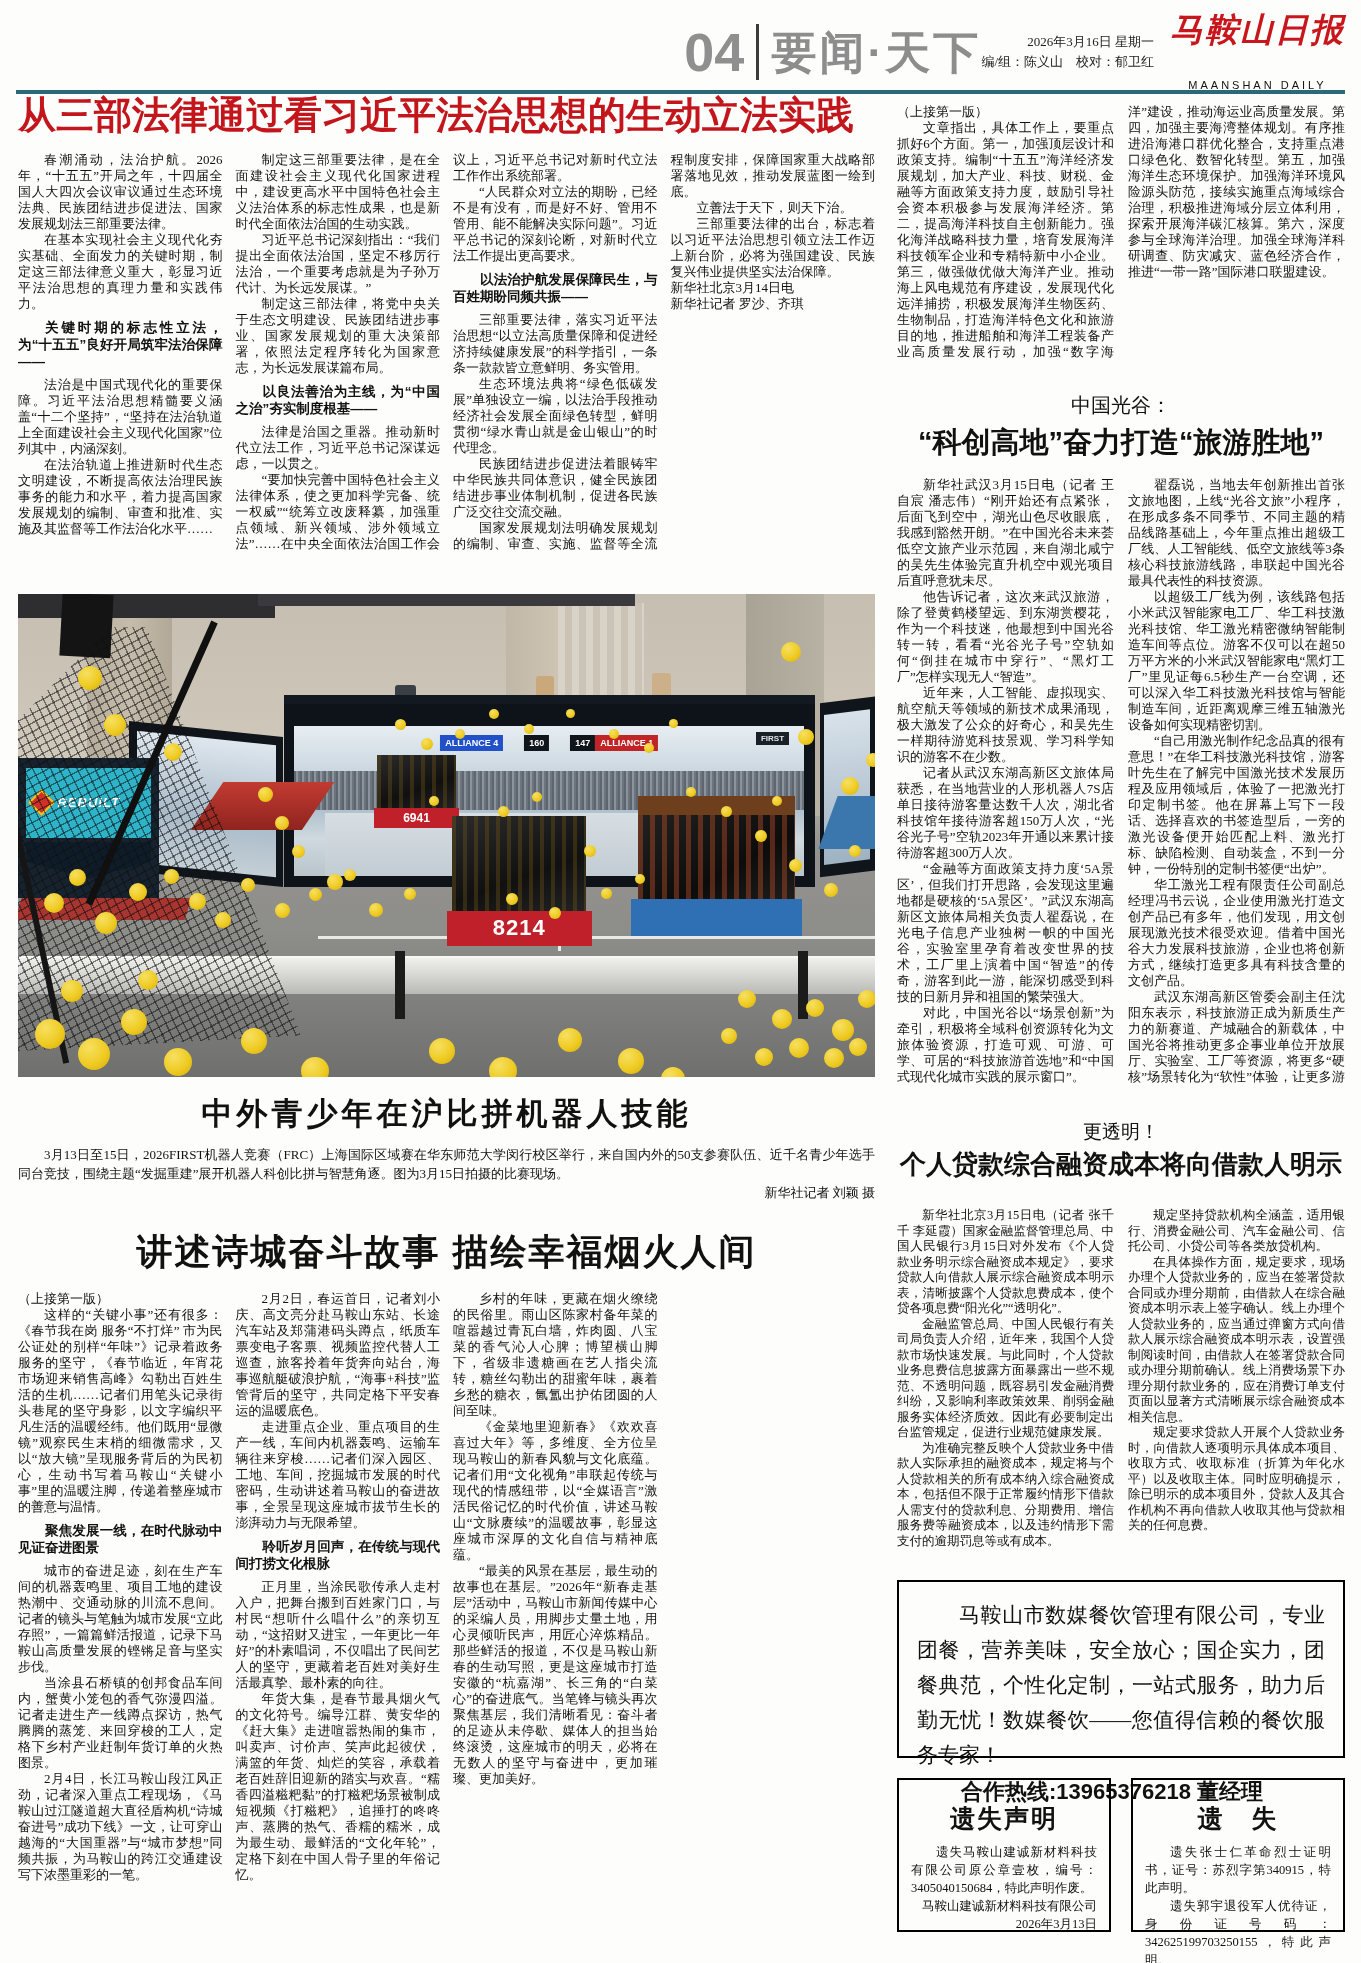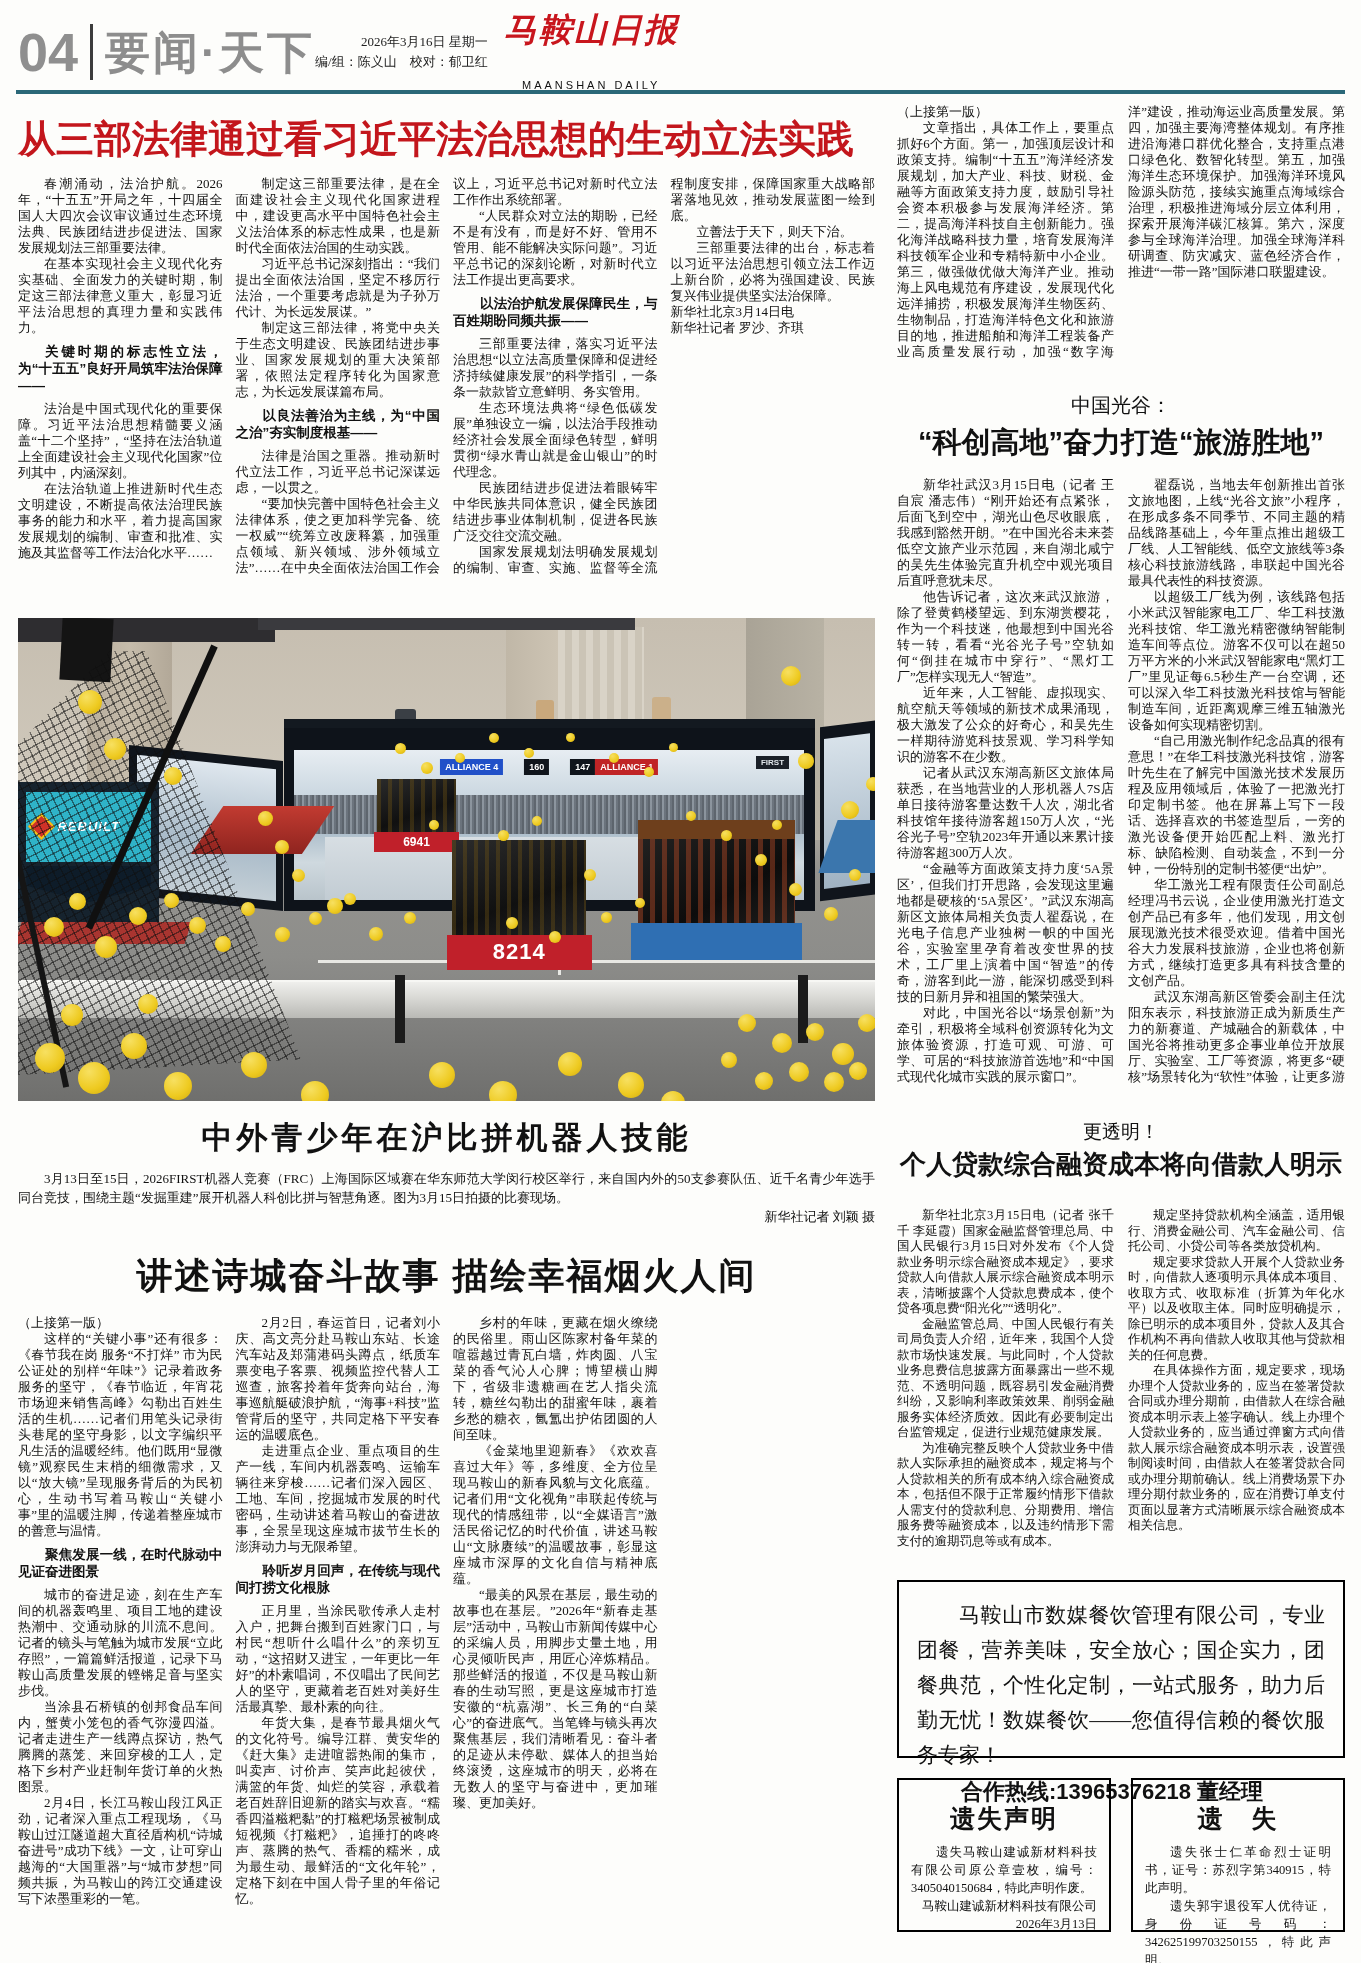--- a/index.html
+++ b/index.html
@@ -1,31 +1,31 @@
 <!DOCTYPE html>
 <html><head>
 <meta charset="utf-8">
 <style>
   html,body{margin:0;padding:0;background:#e8e8e8;}
   .page{position:relative;width:1361px;height:1963px;background:#fdfdfb;margin:0 auto;overflow:hidden;
         font-family:"Liberation Serif",serif;color:#111;}
   
-  .masthead{position:absolute;left:18px;top:18px;width:1327px;height:68px;display:flex;justify-content:flex-start;align-items:center;}
+  .masthead{position:absolute;left:18px;top:18px;width:1327px;height:68px;display:flex;justify-content:flex-end;align-items:center;}
   .mh-left{display:flex;align-items:center;}
   .page-no{font-family:"Liberation Sans",sans-serif;font-weight:900;font-size:54px;color:#8f8f8f;line-height:1;}
   .mh-divider{width:3px;height:56px;background:#3c3c3c;margin:0 12px;}
   .section-name{font-family:"Liberation Sans",sans-serif;font-weight:900;font-size:45px;color:#8d8d8d;letter-spacing:3px;line-height:1;}
   .mh-right{display:flex;align-items:center;gap:16px;}
   .mh-meta{text-align:right;font-size:13px;line-height:20px;color:#222;}
   .paper-logo{text-align:center;}
   .paper-cn{font-family:"Liberation Serif",serif;font-weight:900;font-style:italic;font-size:33px;color:#c8161d;letter-spacing:2px;line-height:34px;}
   .paper-en{font-family:"Liberation Sans",sans-serif;font-size:11px;letter-spacing:3px;color:#111;margin-top:32px;}
   .mh-rule{position:absolute;left:16px;top:90px;width:1329px;height:4px;background:#2b6878;}
   
-  .left-region{position:absolute;left:18px;top:116px;width:857px;}
+  .left-region{position:absolute;left:18px;top:92px;width:857px;}
   .right-region{position:absolute;left:897px;top:104px;width:448px;}
   
   .cols{column-fill:auto;text-align:justify;font-size:13px;line-height:16px;overflow:hidden;}
   .cols p{margin:0;text-indent:2em;}
   .cols p.jumpnote{text-indent:0;}
   .cols p.subhead{font-family:"Liberation Sans",sans-serif;font-weight:700;font-size:13.5px;margin:7px 0;line-height:17px;}
   .cols p.credit{text-align:left;text-indent:0;}
   
   .lead-headline{font-family:"Liberation Sans",sans-serif;font-weight:900;font-size:38px;color:#c3161c;line-height:1.25;white-space:nowrap;margin:0;}
   .lead-body{height:408px;column-count:4;column-gap:13px;margin-top:12px;}
@@ -371,22 +371,22 @@
         <p>武汉东湖高新区管委会副主任沈阳东表示，科技旅游正成为新质生产力的新赛道、产城融合的新载体，中国光谷将推动更多企事业单位开放展厅、实验室、工厂等资源，将更多“硬核”场景转化为“软性”体验，让更多游客在中国光谷感受科技旅游的独特魅力。</p>
       </div>
 
     <div class="loan-kicker">更透明！</div>
     <div class="loan-headline">个人贷款综合融资成本将向借款人明示</div>
     <div class="cols loan-body">
         <p>新华社北京3月15日电（记者 张千千 李延霞）国家金融监督管理总局、中国人民银行3月15日对外发布《个人贷款业务明示综合融资成本规定》，要求贷款人向借款人展示综合融资成本明示表，清晰披露个人贷款息费成本，使个贷各项息费“阳光化”“透明化”。</p>
         <p>金融监管总局、中国人民银行有关司局负责人介绍，近年来，我国个人贷款市场快速发展。与此同时，个人贷款业务息费信息披露方面暴露出一些不规范、不透明问题，既容易引发金融消费纠纷，又影响利率政策效果、削弱金融服务实体经济质效。因此有必要制定出台监管规定，促进行业规范健康发展。</p>
         <p>为准确完整反映个人贷款业务中借款人实际承担的融资成本，规定将与个人贷款相关的所有成本纳入综合融资成本，包括但不限于正常履约情形下借款人需支付的贷款利息、分期费用、增信服务费等融资成本，以及违约情形下需支付的逾期罚息等或有成本。</p>
         <p>规定坚持贷款机构全涵盖，适用银行、消费金融公司、汽车金融公司、信托公司、小贷公司等各类放贷机构。</p>
+        <p>在具体操作方面，规定要求，现场办理个人贷款业务的，应当在签署贷款合同或办理分期前，由借款人在综合融资成本明示表上签字确认。线上办理个人贷款业务的，应当通过弹窗方式向借款人展示综合融资成本明示表，设置强制阅读时间，由借款人在签署贷款合同或办理分期前确认。线上消费场景下办理分期付款业务的，应在消费订单支付页面以显著方式清晰展示综合融资成本相关信息。</p>
         <p>规定要求贷款人开展个人贷款业务时，向借款人逐项明示具体成本项目、收取方式、收取标准（折算为年化水平）以及收取主体。同时应明确提示，除已明示的成本项目外，贷款人及其合作机构不再向借款人收取其他与贷款相关的任何息费。</p>
-        <p>在具体操作方面，规定要求，现场办理个人贷款业务的，应当在签署贷款合同或办理分期前，由借款人在综合融资成本明示表上签字确认。线上办理个人贷款业务的，应当通过弹窗方式向借款人展示综合融资成本明示表，设置强制阅读时间，由借款人在签署贷款合同或办理分期前确认。线上消费场景下办理分期付款业务的，应在消费订单支付页面以显著方式清晰展示综合融资成本相关信息。</p>
       </div>
 
     <div class="ad-box">
       <p class="ad-body">马鞍山市数媒餐饮管理有限公司，专业团餐，营养美味，安全放心；国企实力，团餐典范，个性化定制，一站式服务，助力后勤无忧！数媒餐饮——您值得信赖的餐饮服务专家！</p>
       <p class="ad-hotline">合作热线:13965376218 董经理</p>
     </div>
 
     <div class="loss-row">
       <div class="loss-box">
         <div class="loss-title">遗失声明</div>

